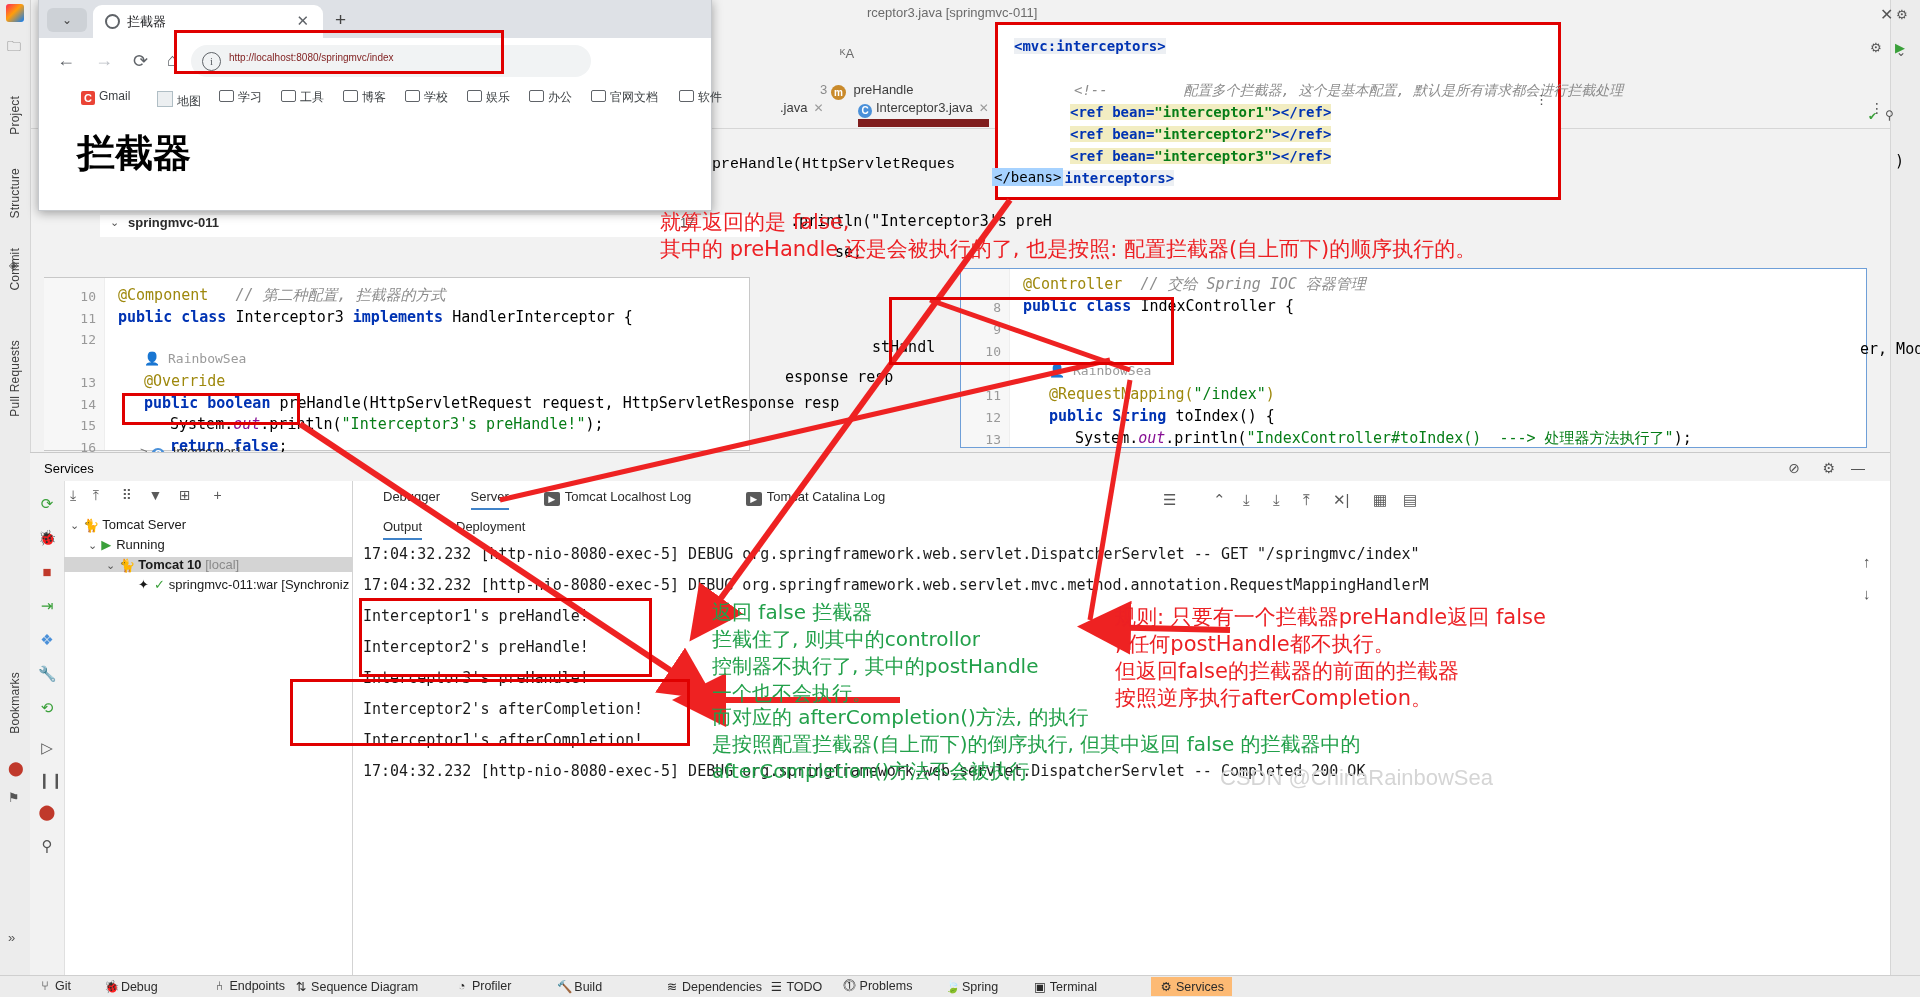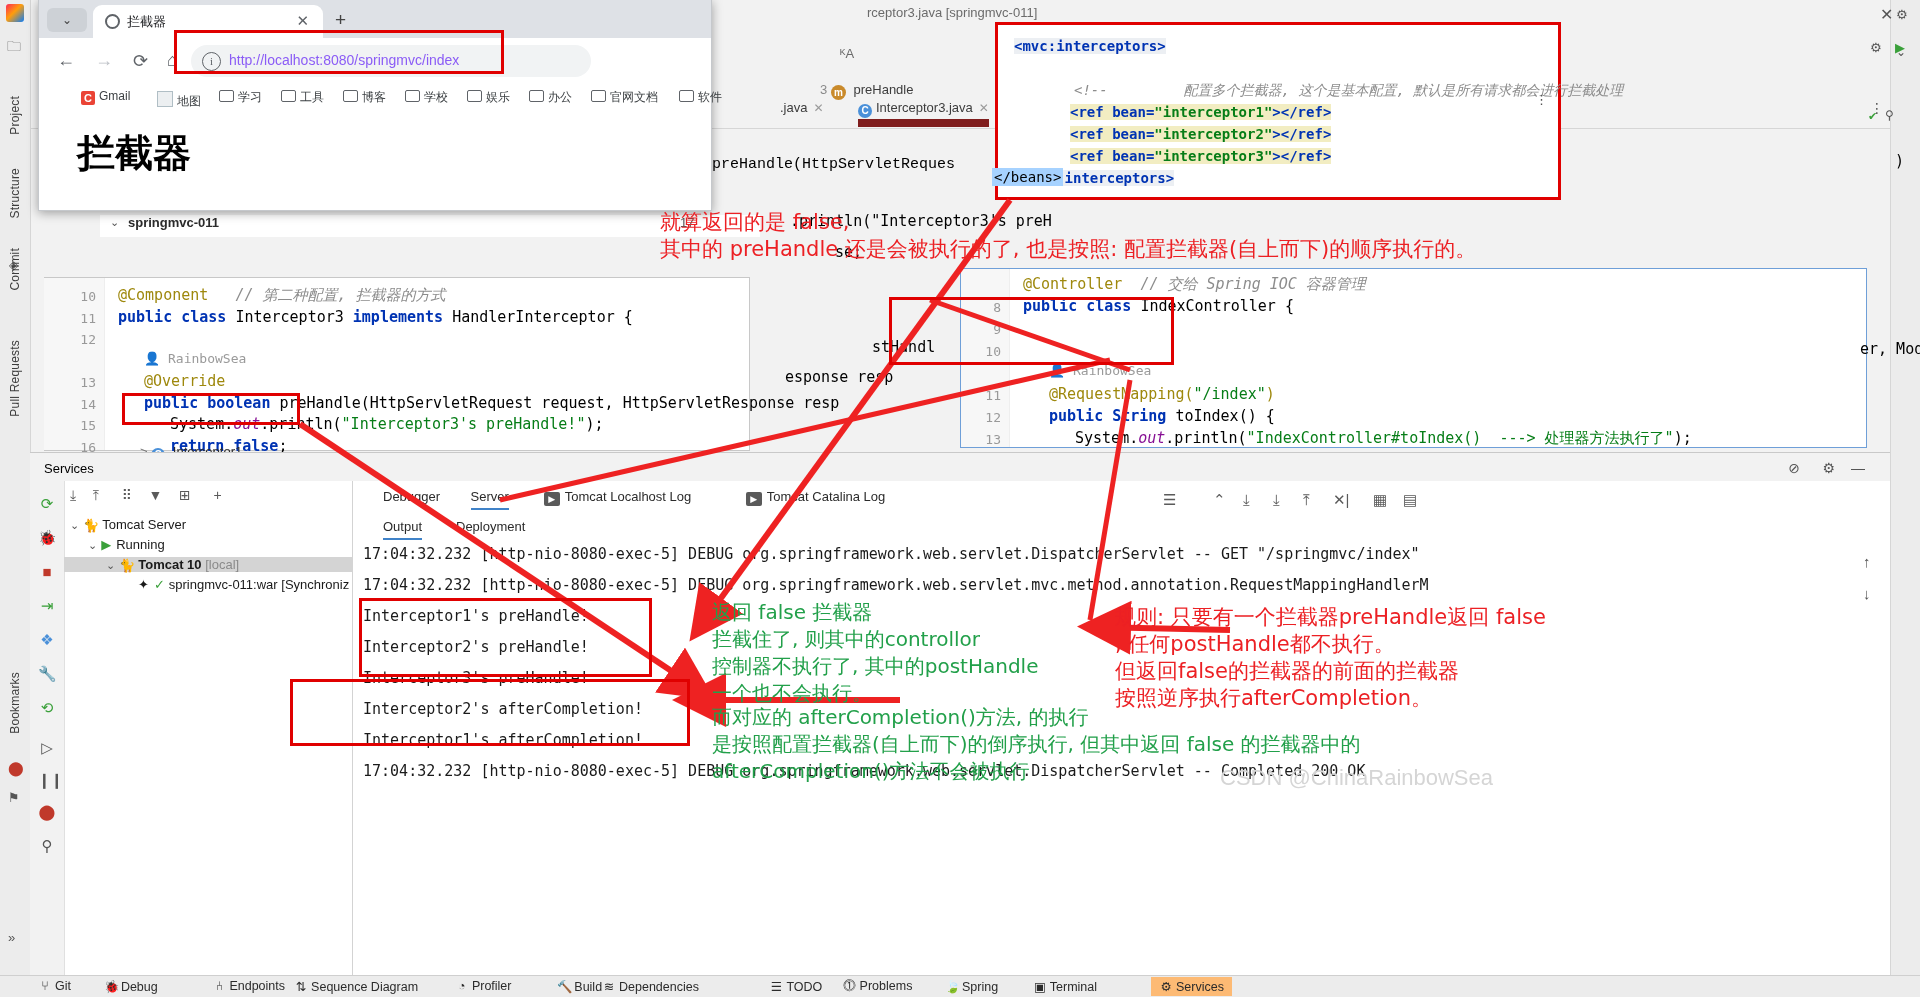--- a/index.html
+++ b/index.html
@@ -21,21 +21,21 @@
   .btab{position:absolute;left:54px;top:5px;width:230px;height:33px;background:#fff;border-radius:9px 9px 0 0;}
   .btab .favicon{position:absolute;left:12px;top:9px;width:15px;height:15px;border-radius:50%;border:2px solid #5f6368;box-sizing:border-box;}
   .btab .ttl{position:absolute;left:34px;top:8px;font-size:13px;color:#202124;white-space:nowrap;}
   .btab .xc{position:absolute;right:14px;top:7px;font-size:15px;color:#5f6368;cursor:default;}
   .newtab{position:absolute;left:296px;top:9px;font-size:19px;color:#444;}
   #browser-navbar{height:46px;background:#fff;position:relative;}
   .navbtn{position:absolute;top:12px;font-size:18px;color:#5f6368;}
   #omnibox{position:absolute;left:152px;top:7px;width:400px;height:32px;background:#f1f3f4;border-radius:16px;}
   #omnibox .ic{position:absolute;left:11px;top:7px;width:17px;height:17px;border:1.5px solid #5f6368;border-radius:50%;
       font-size:11px;text-align:center;line-height:16px;color:#5f6368;font-family:"Liberation Serif",serif;}
-  #omnibox .url{position:absolute;left:38px;top:7px;font-size:14px;color:#8b5cf6;white-space:nowrap;}
+  #omnibox .url{position:absolute;left:38px;top:7px;font-size:10px;color:#7f1d1d;white-space:nowrap;}
   #bookmarks{height:30px;background:#fff;position:relative;}
   .bm{position:absolute;top:5px;font-size:12px;color:#3c4043;white-space:nowrap;}
   .bm .fld{display:inline-block;width:13px;height:10px;border:1.3px solid #5f6368;border-radius:2px;margin-right:4px;
            position:relative;top:1px;}
   .gmailico{display:inline-block;width:14px;height:14px;background:#ea4335;color:#fff;font-weight:bold;font-size:11px;
             text-align:center;line-height:14px;border-radius:2px;margin-right:4px;position:relative;top:2px;}
   .mapico{display:inline-block;width:14px;height:14px;background:#eceff1;border:1px solid #b0bec5;margin-right:4px;
           position:relative;top:2px;}
   #browser-page{position:absolute;left:0;top:114px;width:670px;height:96px;background:#fff;}
   #page-h1{position:absolute;left:38px;top:14px;font-size:38px;font-weight:bold;color:#000;
@@ -316,21 +316,21 @@
   </div>
 
   <div class="abs" id="statusbar">
     <div id="sb-items">
         <div class="sb" style="left: 38px;"><span class="sbico">⑂</span><span>Git</span></div>
         <div class="sb" style="left: 103.9px;"><span class="sbico">🐞</span><span>Debug</span></div>
         <div class="sb" style="left: 184.4px; margin-left: 28px;"><span class="sbico">⑃</span><span>Endpoints</span></div>
         <div class="sb" style="left: 294.1px;"><span class="sbico">⇅</span><span>Sequence Diagram</span></div>
         <div class="sb" style="left: 454.9px;"><span class="sbico">◔</span><span>Profiler</span></div>
         <div class="sb" style="left: 557.3px;"><span class="sbico">🔨</span><span>Build</span></div>
-        <div class="sb" style="left: 602px;"><span class="sbico">≋</span><span>Dependencies</span></div>
+        <div class="sb" style="left: 665px;"><span class="sbico">≋</span><span>Dependencies</span></div>
         <div class="sb" style="left: 769.4px;"><span class="sbico">☰</span><span>TODO</span></div>
         <div class="sb" style="left: 842.6px;"><span class="sbico">⓵</span><span>Problems</span></div>
         <div class="sb" style="left: 945px;"><span class="sbico">🍃</span><span>Spring</span></div>
         <div class="sb" style="left: 1032.8px;"><span class="sbico">▣</span><span>Terminal</span></div>
         <div class="sb" style="left: 1151px; background: #fdba74; padding: 2px 8px; top: 1px;"><span class="sbico">⚙</span><span>Services</span></div>
       </div>
   </div>
 </div>
 
 <div class="abs" id="browser">

